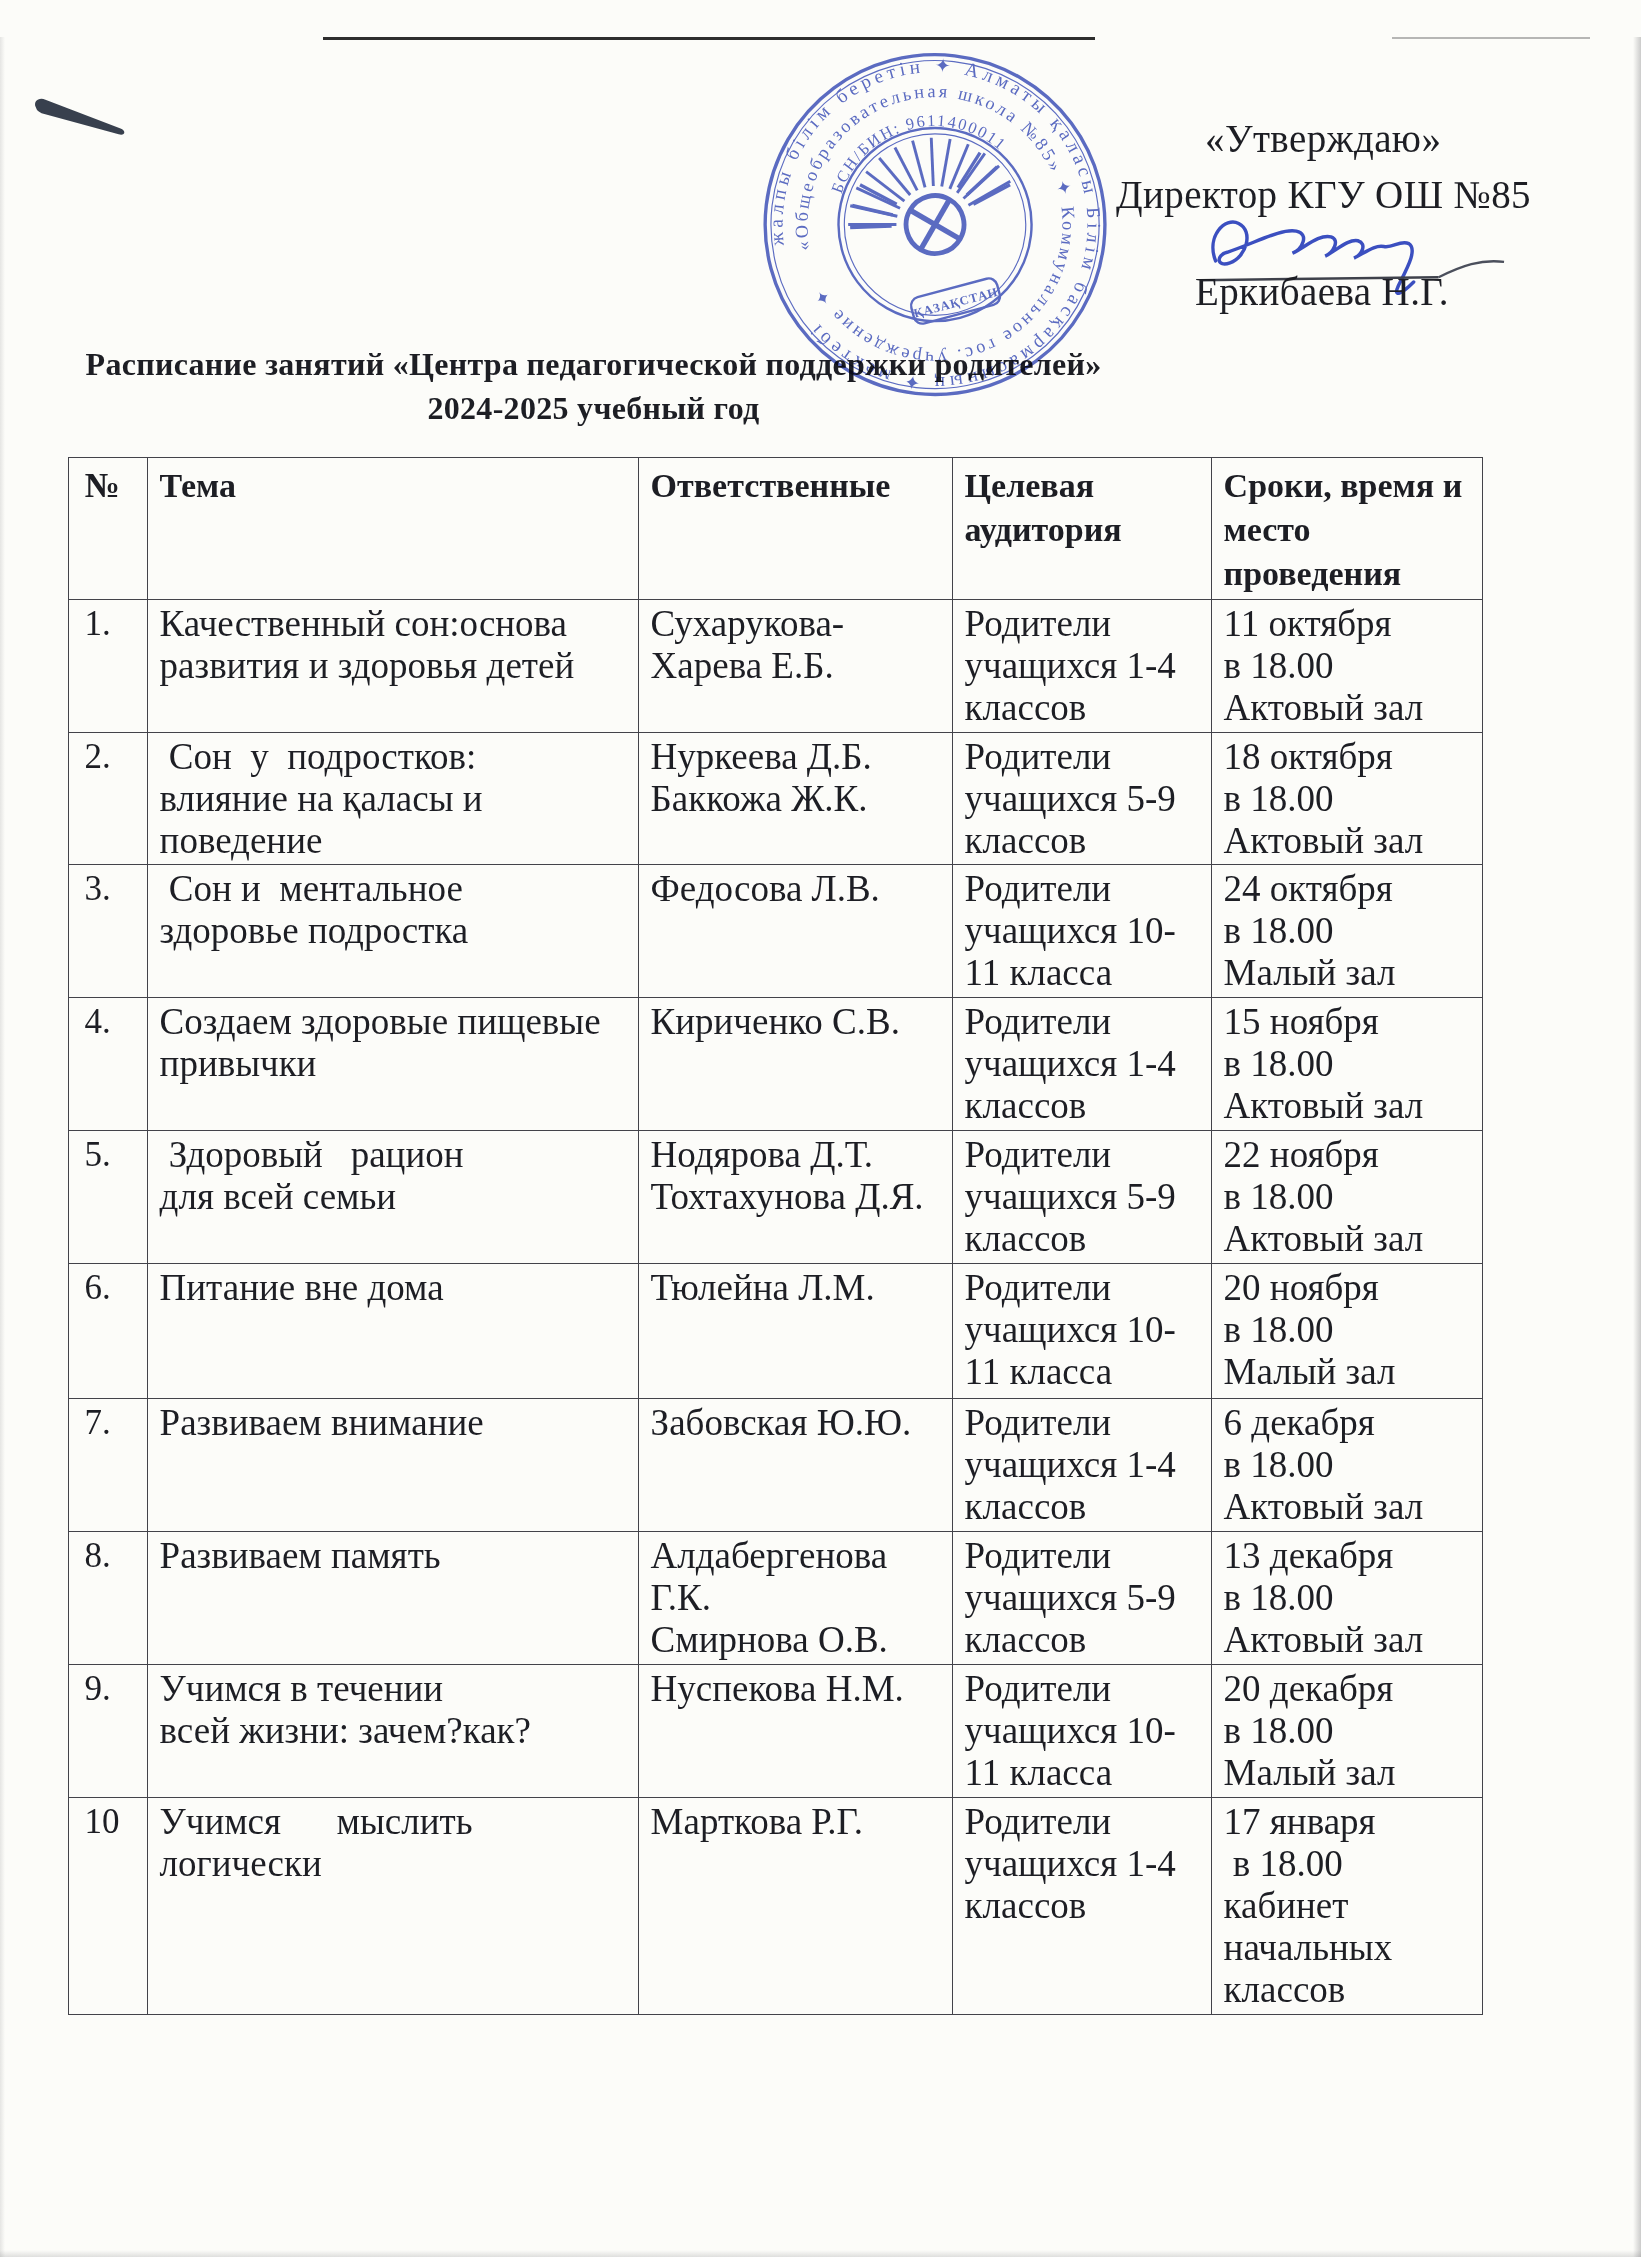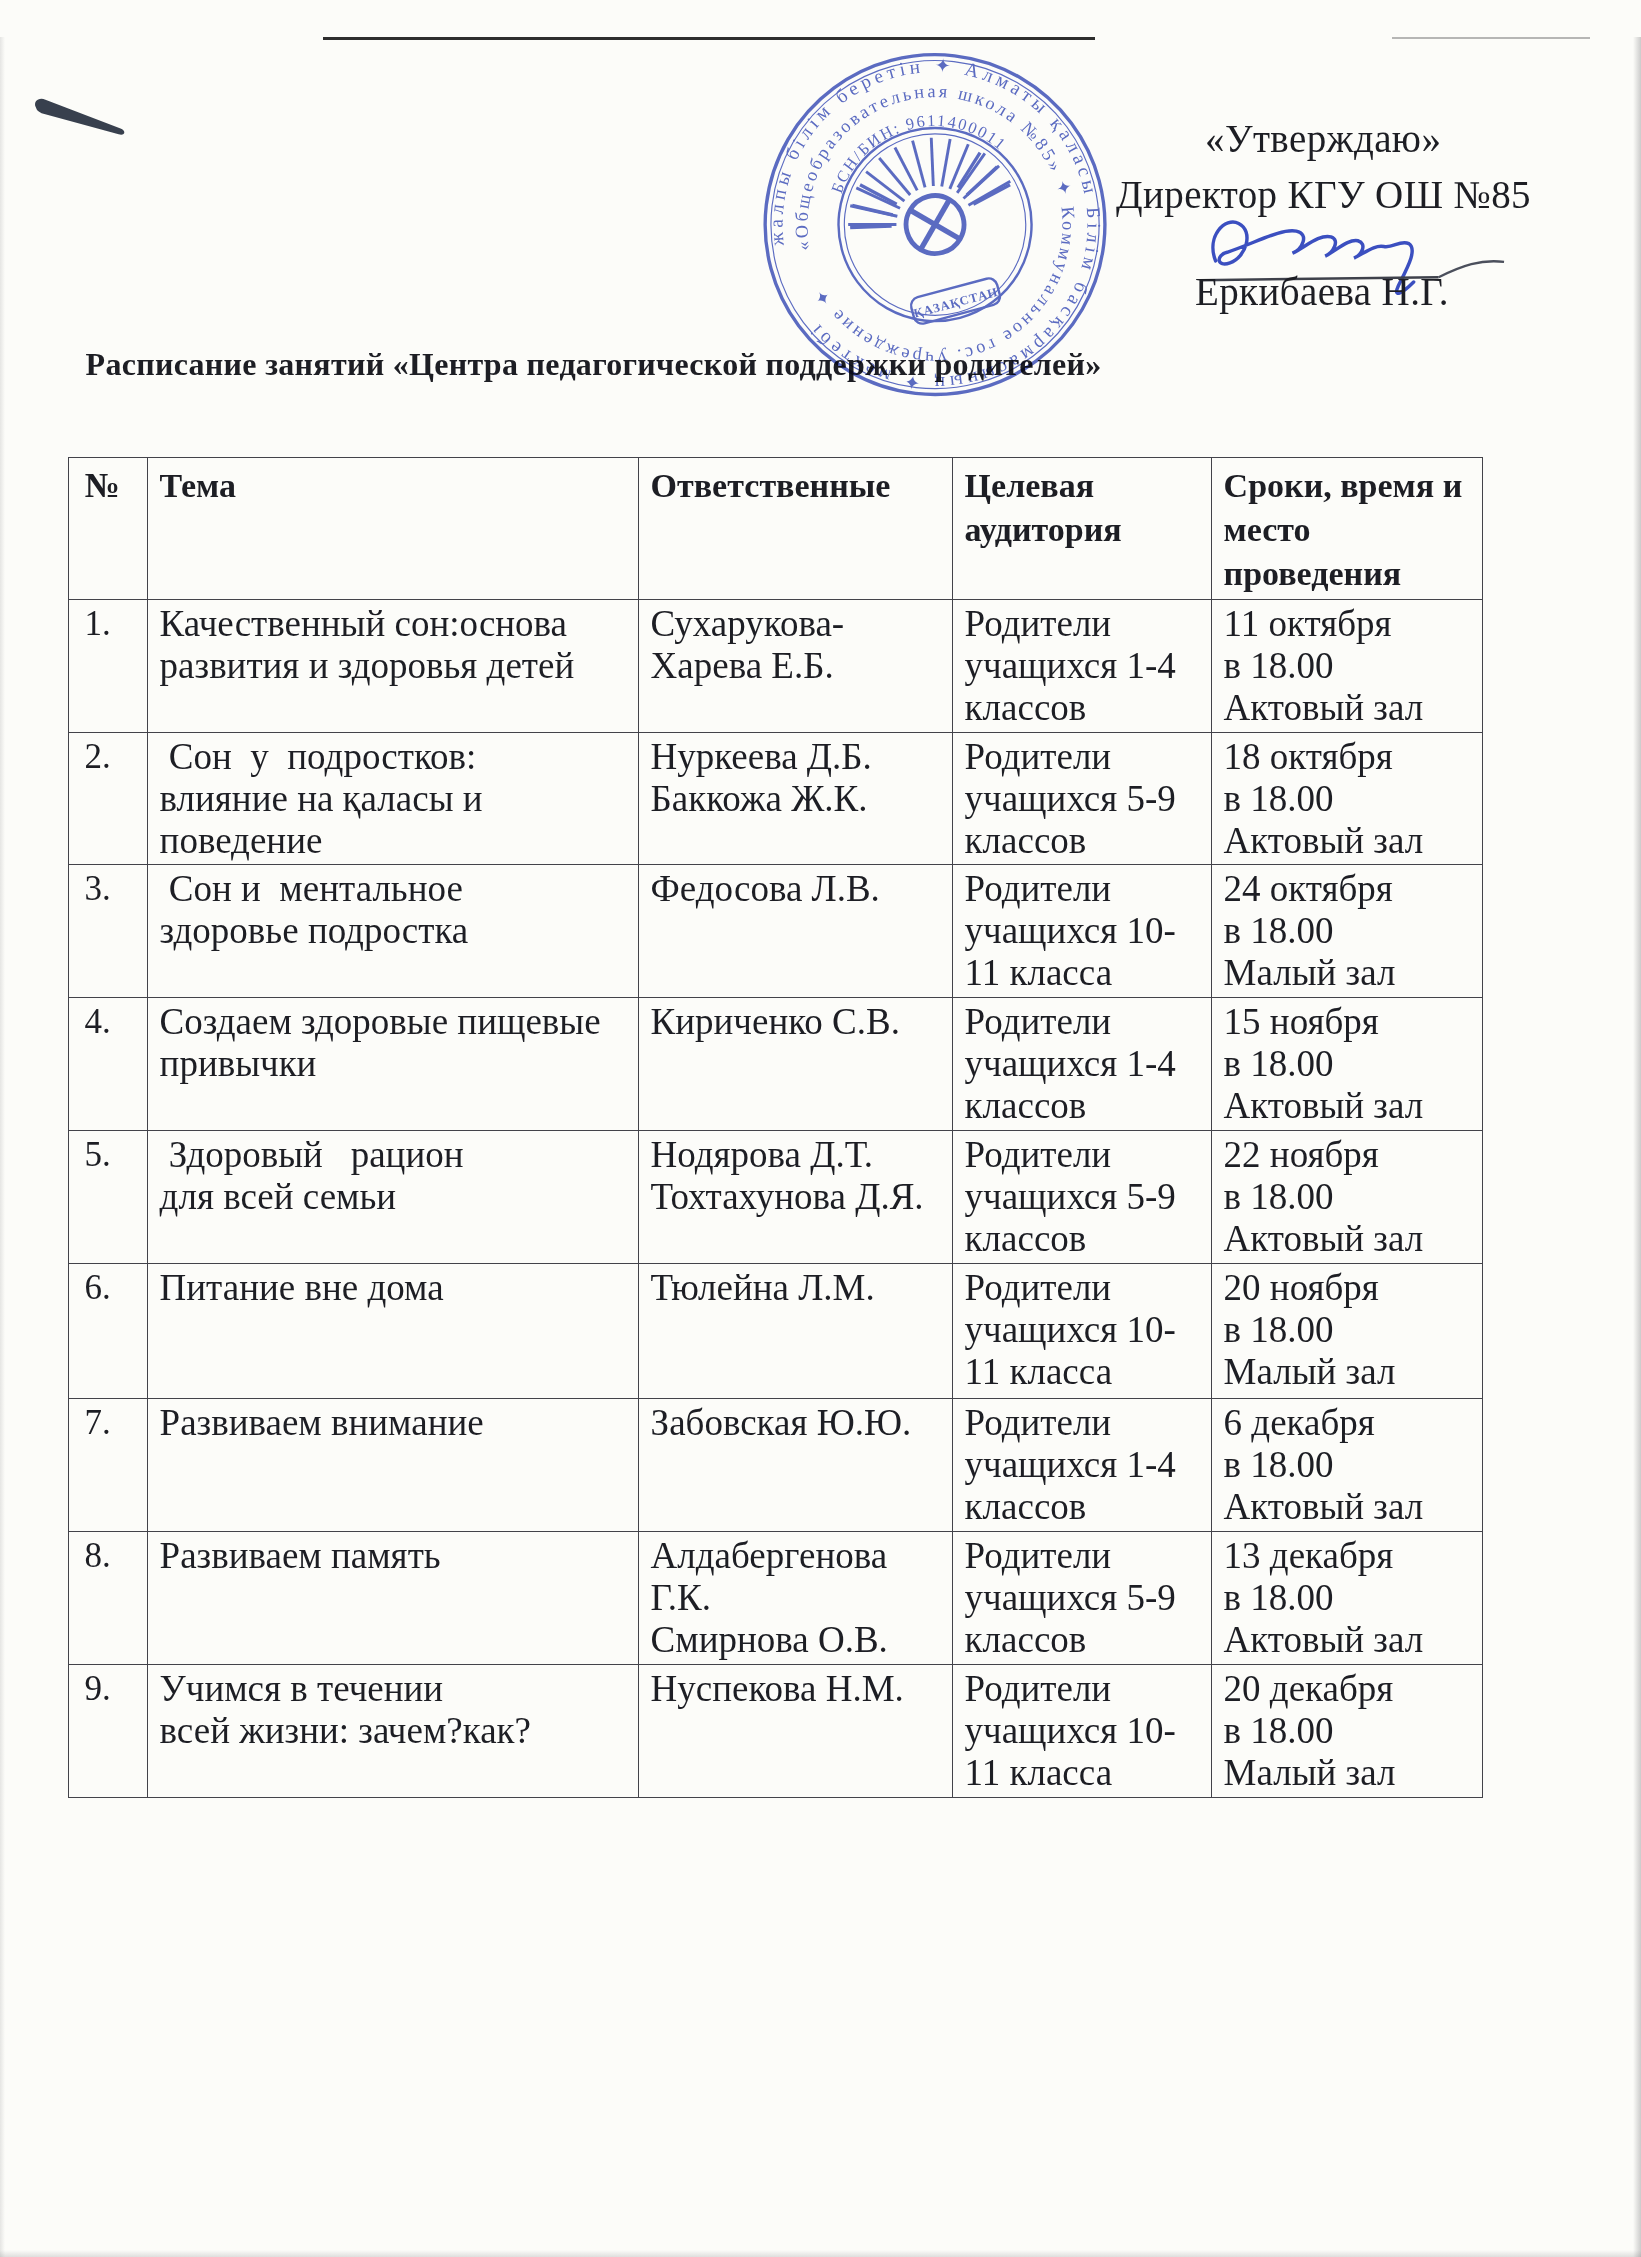--- a/index.html
+++ b/index.html
@@ -69,20 +69,21 @@
   <div class="approval-line appr-dir">Директор КГУ ОШ №85</div>
   <svg class="signature-svg" viewBox="0 0 350 104">
     <path d="M 30 54 C 20 28 40 8 54 15 C 70 23 62 50 45 56 C 31 61 30 48 42 45 C 72 35 98 20 114 23 C 128 26 120 42 110 46 C 124 39 138 26 150 29 C 160 32 152 46 144 49 C 156 43 168 31 178 33 C 188 36 182 48 174 51 C 186 45 196 37 205 39 C 214 41 222 32 231 36 C 240 42 230 60 220 80 C 214 93 224 88 236 76" fill="none" stroke="#3b4fc0" stroke-width="3.6" stroke-linecap="round"></path>
     <path d="M 14 74 L 262 71" fill="none" stroke="#3e414b" stroke-width="2.6"></path>
     <path d="M 262 71 C 286 59 306 52 330 55" fill="none" stroke="#4b4f5c" stroke-width="2.4"></path>
   </svg>
   <div class="approval-line appr-name">Еркибаева Н.Г.</div>
 
   <div class="title-block">
     <div>Расписание занятий «Центра педагогической поддержки родителей»</div>
+    <div>2024-2025 учебный год</div>
   </div>
 
   <svg class="stamp-svg" viewBox="0 0 402 384">
     <defs>
       <path id="ringK" d="M 42 190 A 158 158 0 1 1 358 190 A 158 158 0 1 1 42 190"></path>
       <path id="ringR" d="M 68 190 A 132 132 0 1 1 332 190 A 132 132 0 1 1 68 190"></path>
       <path id="ringB" d="M 98 190 A 102 102 0 0 1 302 190"></path>
     </defs>
     <g transform="rotate(-15 200 190)">
       <circle cx="200" cy="190" r="176" class="st-stroke" stroke-width="3.5"></circle>
@@ -261,17 +262,31 @@
         <td>Учимся в течении
 всей жизни: зачем?как?</td>
         <td>Нуспекова Н.М.</td>
         <td>Родители
 учащихся 10-
 11 класса</td>
         <td>20 декабря
 в 18.00
 Малый зал</td>
       </tr>
+      <tr style="height:211px">
+        <td class="c-num">10</td>
+        <td>Учимся      мыслить
+логически</td>
+        <td>Марткова Р.Г.</td>
+        <td>Родители
+учащихся 1-4
+классов</td>
+        <td>17 января
+ в 18.00
+кабинет
+начальных
+классов</td>
+      </tr>
     </tbody>
   </table>
 
 </div>
 
 
 </body></html>

